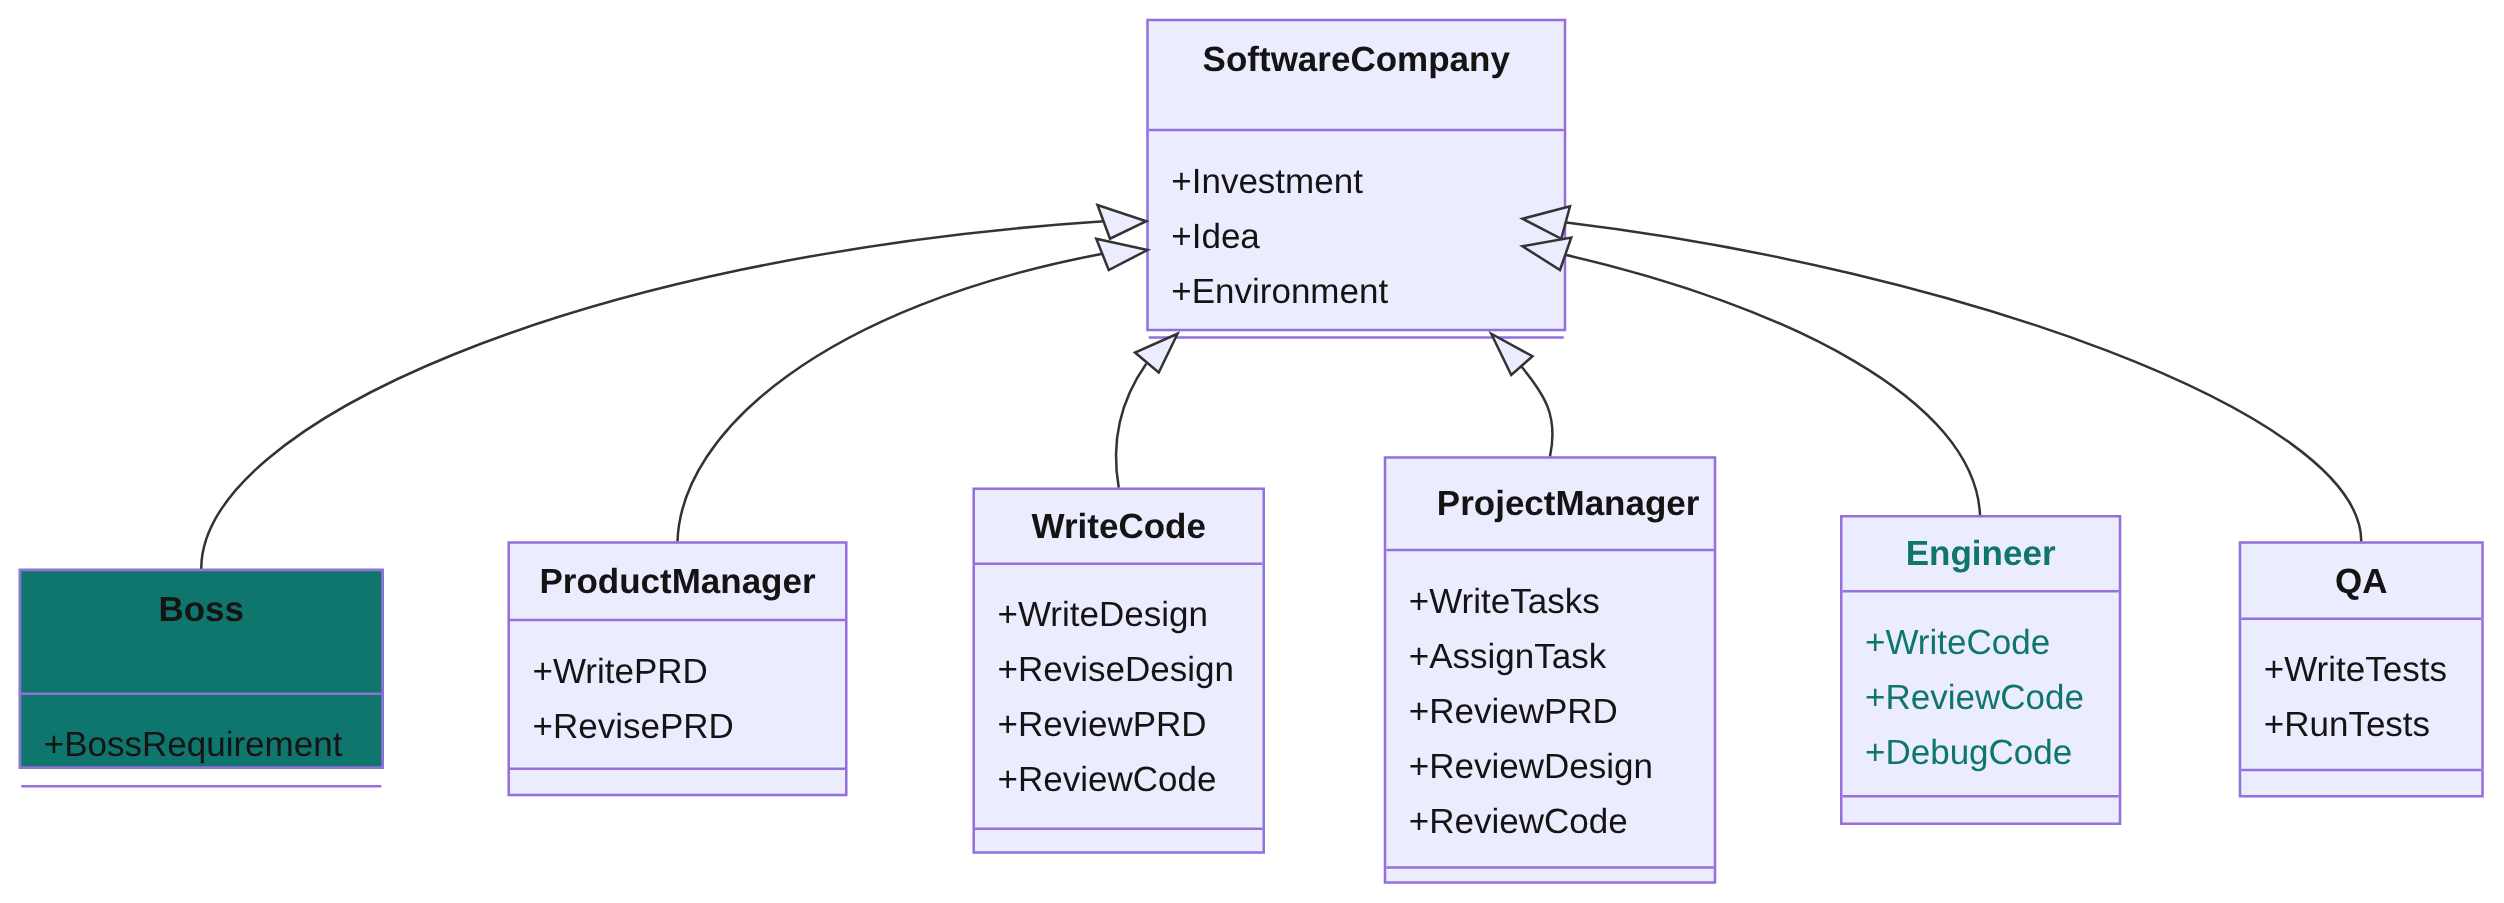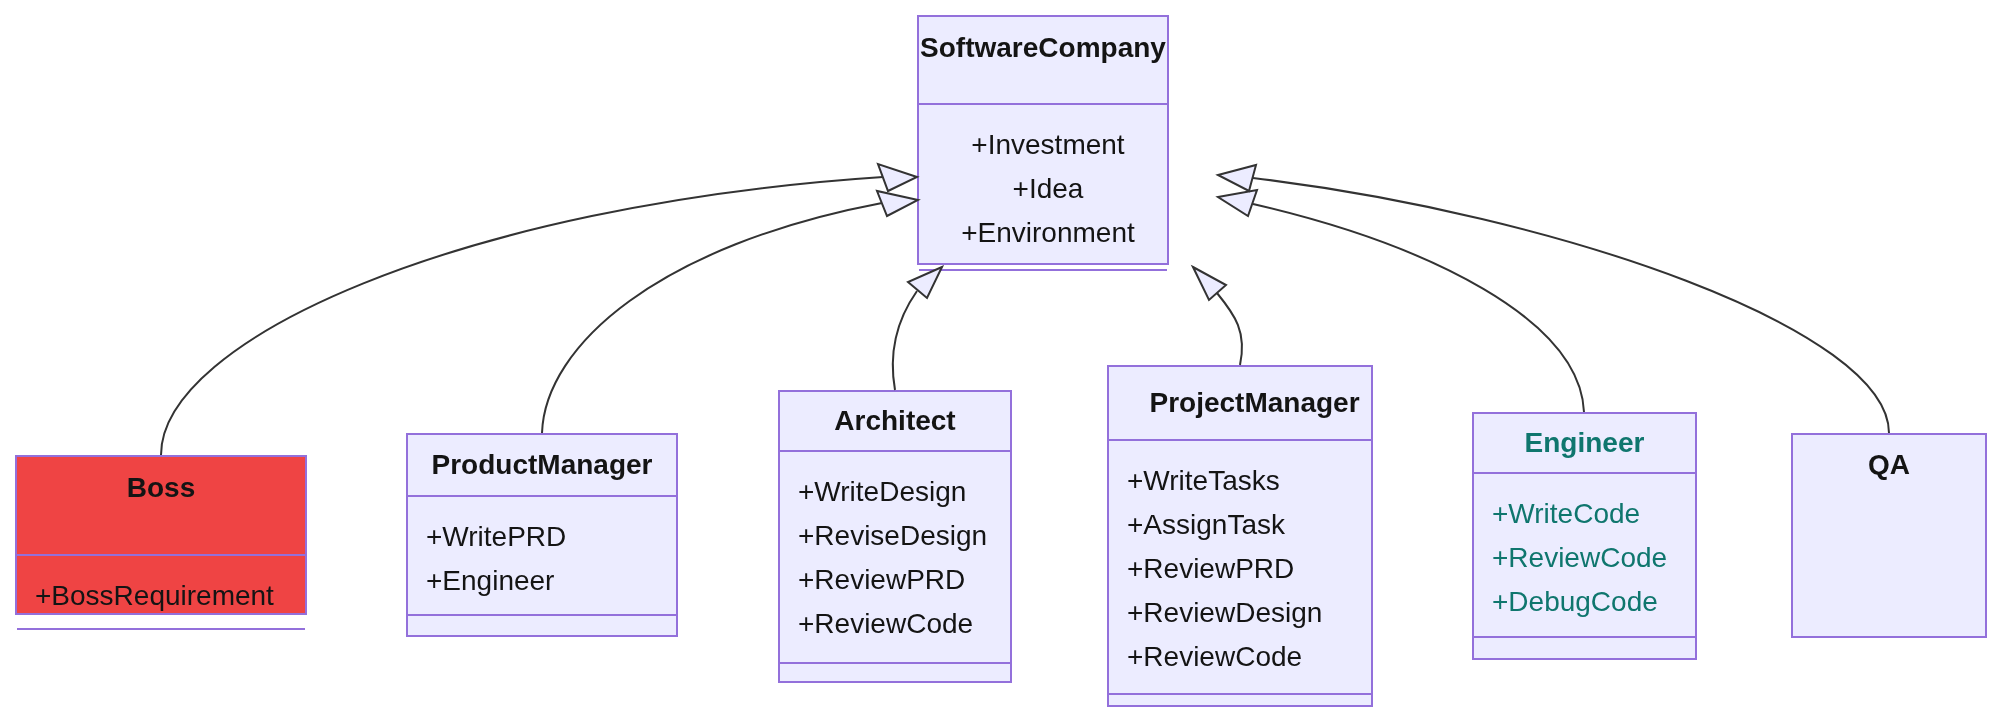--- a/index.html
+++ b/index.html
@@ -71,46 +71,46 @@
       <polygon points="918,200 877,191 887,216" fill="#ECECFF" stroke="#333333" stroke-width="2"></polygon>
       <path d="M 895,390 C 888,350 898,318 917,291" fill="none" stroke="#333333" stroke-width="2"></path>
       <polygon points="942,267 908,282 927,298" fill="#ECECFF" stroke="#333333" stroke-width="2"></polygon>
       <path d="M 1240,365 C 1247,332 1235,315 1217,293" fill="none" stroke="#333333" stroke-width="2"></path>
       <polygon points="1193,267 1226,285 1209,300" fill="#ECECFF" stroke="#333333" stroke-width="2"></polygon>
       <path d="M 1584,412 C 1580,320 1430,245 1253,204" fill="none" stroke="#333333" stroke-width="2"></path>
       <polygon points="1218,197 1257,190 1248,216" fill="#ECECFF" stroke="#333333" stroke-width="2"></polygon>
       <path d="M 1889,433 C 1889,330 1560,215 1253,178" fill="none" stroke="#333333" stroke-width="2"></path>
       <polygon points="1218,175 1256,165 1249,191" fill="#ECECFF" stroke="#333333" stroke-width="2"></polygon>
     </svg>
-<div class="class-node" style="left: 917px; top: 15px; width: 252px; height: 250px; background: rgb(236, 236, 255); border-color: rgb(147, 112, 219); color: rgb(20, 20, 20); text-align: center;">
+<div class="class-node" style="left: 917px; top: 15px; width: 336px; height: 250px; background: rgb(236, 236, 255); border-color: rgb(147, 112, 219); color: rgb(20, 20, 20);">
       <div class="class-title" style="height: 62px;">SoftwareCompany</div>
       <div class="class-attrs" style="height: 168px; border-color: rgb(147, 112, 219); margin-top: 24px;">
         <div class="class-attr">+Investment</div>
         <div class="class-attr">+Idea</div>
         <div class="class-attr">+Environment</div>
       </div>
       <div class="class-foot"></div>
     </div>
-    <div class="class-node" style="left: 15px; top: 455px; width: 292px; height: 160px; background: #ef4444; border-color: rgb(147, 112, 219); color: rgb(20, 20, 20);">
+    <div class="class-node" style="left: 15px; top: 455px; width: 292px; height: 160px; background: #0f766e; border-color: rgb(147, 112, 219); color: rgb(20, 20, 20);">
       <div class="class-title" style="height: 61px;">Boss</div>
       <div class="class-attrs" style="height: 76px; border-color: rgb(147, 112, 219); margin-top: 36px;">
         <div class="class-attr">+BossRequirement</div>
       </div>
       <div class="class-foot"></div>
     </div>
     <div class="class-node" style="left: 406px; top: 433px; width: 272px; height: 204px; background: rgb(236, 236, 255); border-color: rgb(147, 112, 219); color: rgb(20, 20, 20);">
       <div class="class-title" style="height: 60px;">ProductManager</div>
       <div class="class-attrs" style="height: 121px; border-color: rgb(147, 112, 219);">
         <div class="class-attr">+WritePRD</div>
-        <div class="class-attr">+Engineer</div>
+        <div class="class-attr">+RevisePRD</div>
       </div>
       <div class="class-foot"></div>
     </div>
     <div class="class-node" style="left: 778px; top: 390px; width: 234px; height: 293px; background: rgb(236, 236, 255); border-color: rgb(147, 112, 219); color: rgb(20, 20, 20);">
-      <div class="class-title" style="height: 58px;">Architect</div>
+      <div class="class-title" style="height: 58px;">WriteCode</div>
       <div class="class-attrs" style="height: 214px; border-color: rgb(147, 112, 219);">
         <div class="class-attr">+WriteDesign</div>
         <div class="class-attr">+ReviseDesign</div>
         <div class="class-attr">+ReviewPRD</div>
         <div class="class-attr">+ReviewCode</div>
       </div>
       <div class="class-foot"></div>
     </div>
     <div class="class-node" style="left: 1107px; top: 365px; width: 266px; height: 342px; background: rgb(236, 236, 255); border-color: rgb(147, 112, 219); color: rgb(20, 20, 20);">
       <div class="class-title" style="height: 72px; padding-left: 29px;">ProjectManager</div>
@@ -127,15 +127,19 @@
       <div class="class-title" style="height: 58px;">Engineer</div>
       <div class="class-attrs" style="height: 166px; border-color: rgb(147, 112, 219);">
         <div class="class-attr">+WriteCode</div>
         <div class="class-attr">+ReviewCode</div>
         <div class="class-attr">+DebugCode</div>
       </div>
       <div class="class-foot"></div>
     </div>
     <div class="class-node" style="left: 1791px; top: 433px; width: 196px; height: 205px; background: rgb(236, 236, 255); border-color: rgb(147, 112, 219); color: rgb(20, 20, 20);">
       <div class="class-title" style="height: 59px;">QA</div>
+      <div class="class-attrs" style="height: 123px; border-color: rgb(147, 112, 219);">
+        <div class="class-attr">+WriteTests</div>
+        <div class="class-attr">+RunTests</div>
+      </div>
       <div class="class-foot"></div>
     </div>
   </div>
 
 </body></html>

